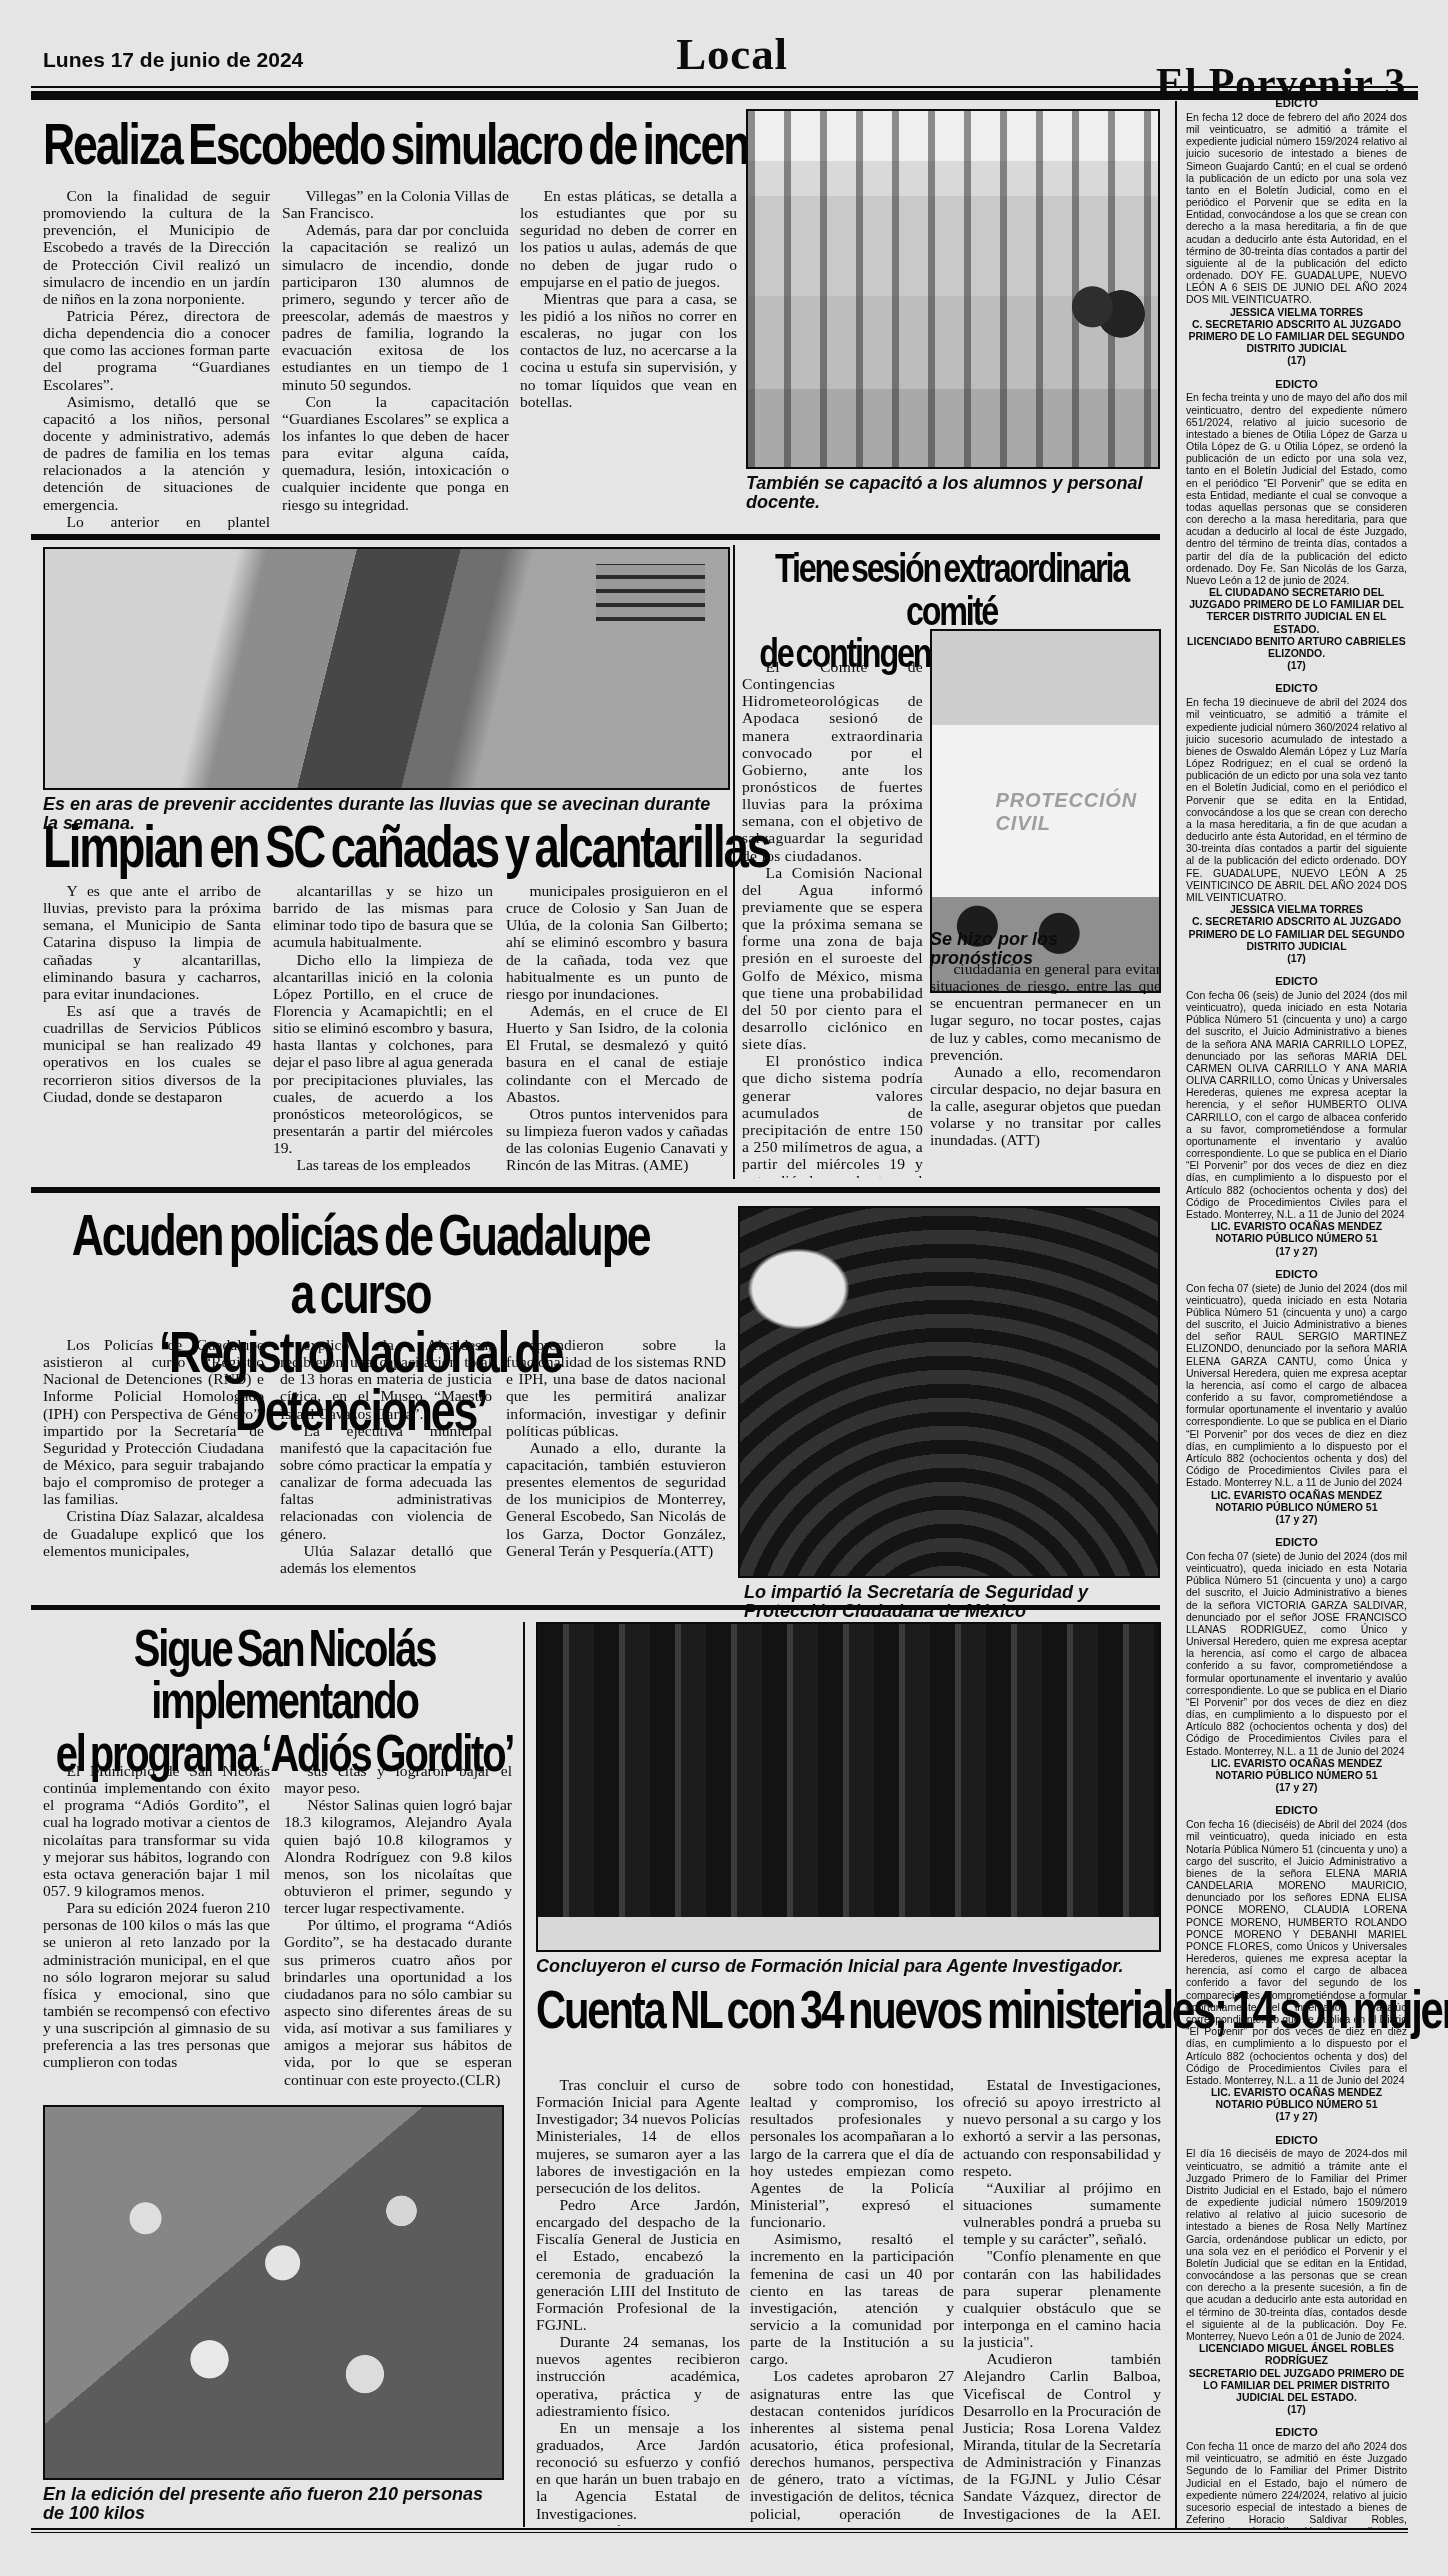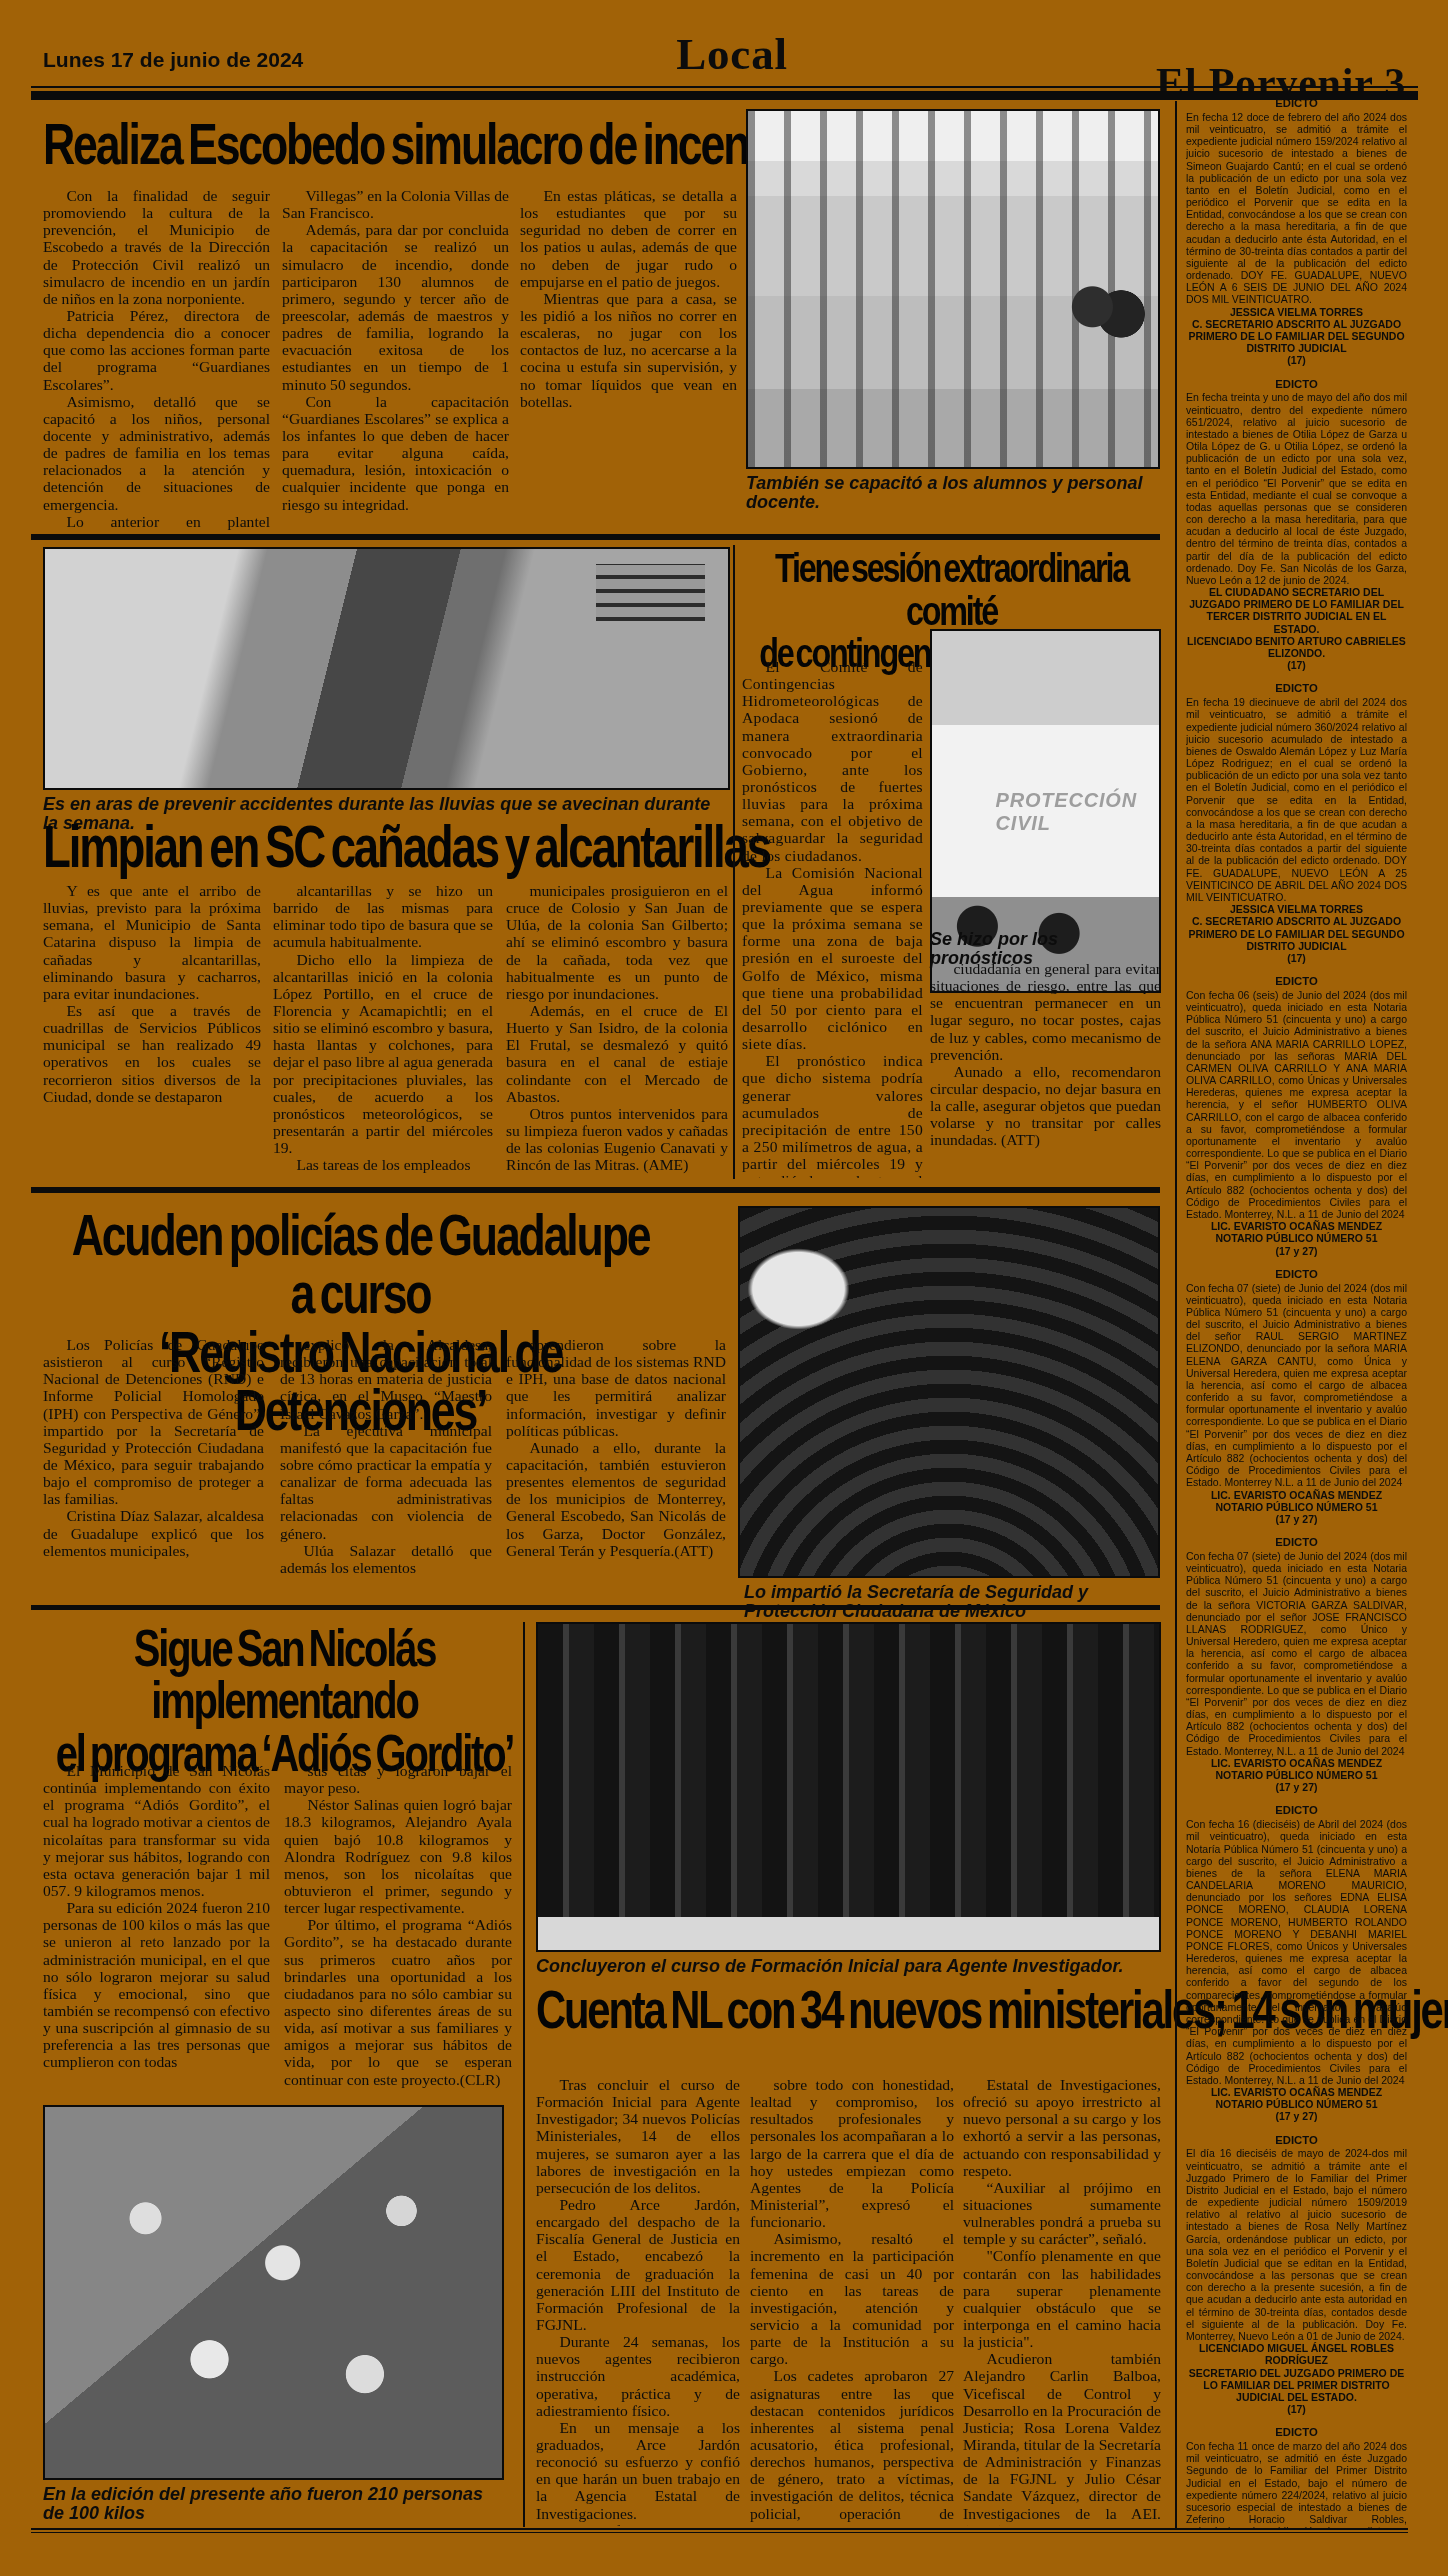--- a/index.html
+++ b/index.html
@@ -1,17 +1,17 @@
 <!DOCTYPE html>
 <html style="font-size:12.5px"><head>
 <meta charset="utf-8">
 <title>El Porvenir - Local - p.3</title>
 <style>
   html,body{margin:0;padding:0;background:#888;}
-  .page{position:relative;width:1449px;height:2576px;background:#a16207;color:#0c0c0c;
+  .page{position:relative;width:1449px;height:2576px;background:#e5e5e5;color:#0c0c0c;
         font-family:"Liberation Serif",serif;overflow:hidden;margin:0 auto;}
   .abs{position:absolute;}
   
   .date{font-family:"Liberation Sans",sans-serif;font-weight:bold;font-size:21px;}
   .blackletter{font-family:"Liberation Serif",serif;font-weight:bold;font-size:45px;letter-spacing:0.8px;}
   .rule{background:#0b0b0b;}
   
   .headline{font-family:"Liberation Sans",sans-serif;font-weight:800;color:#050505;
             letter-spacing:-2.3px;word-spacing:-3.9px;line-height:1.02;white-space:nowrap;
             transform:scale(.95,1.22);transform-origin:left top;}

